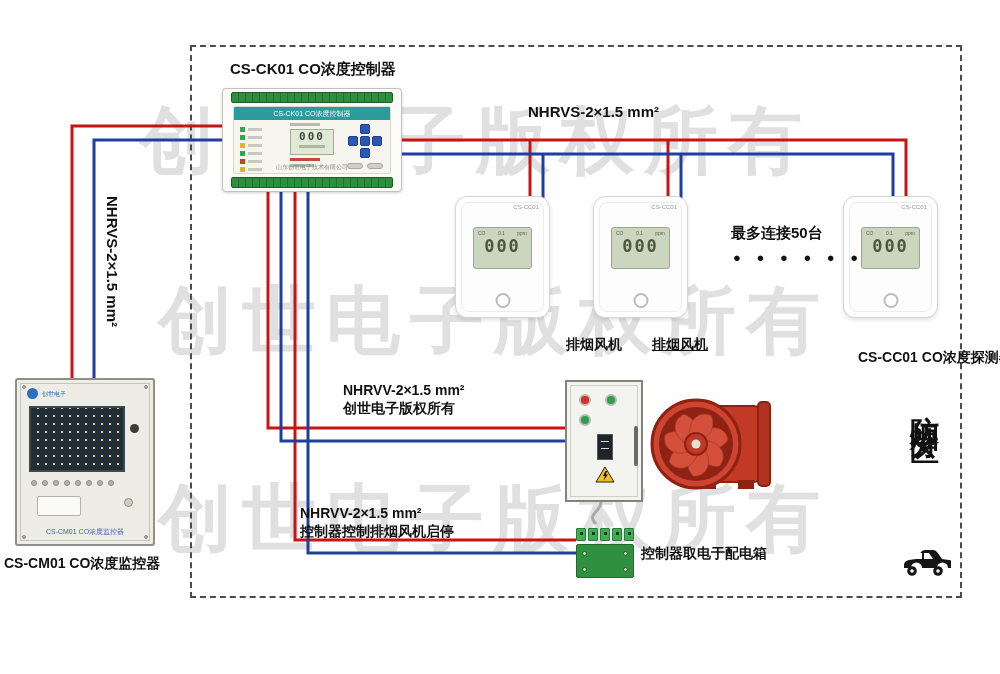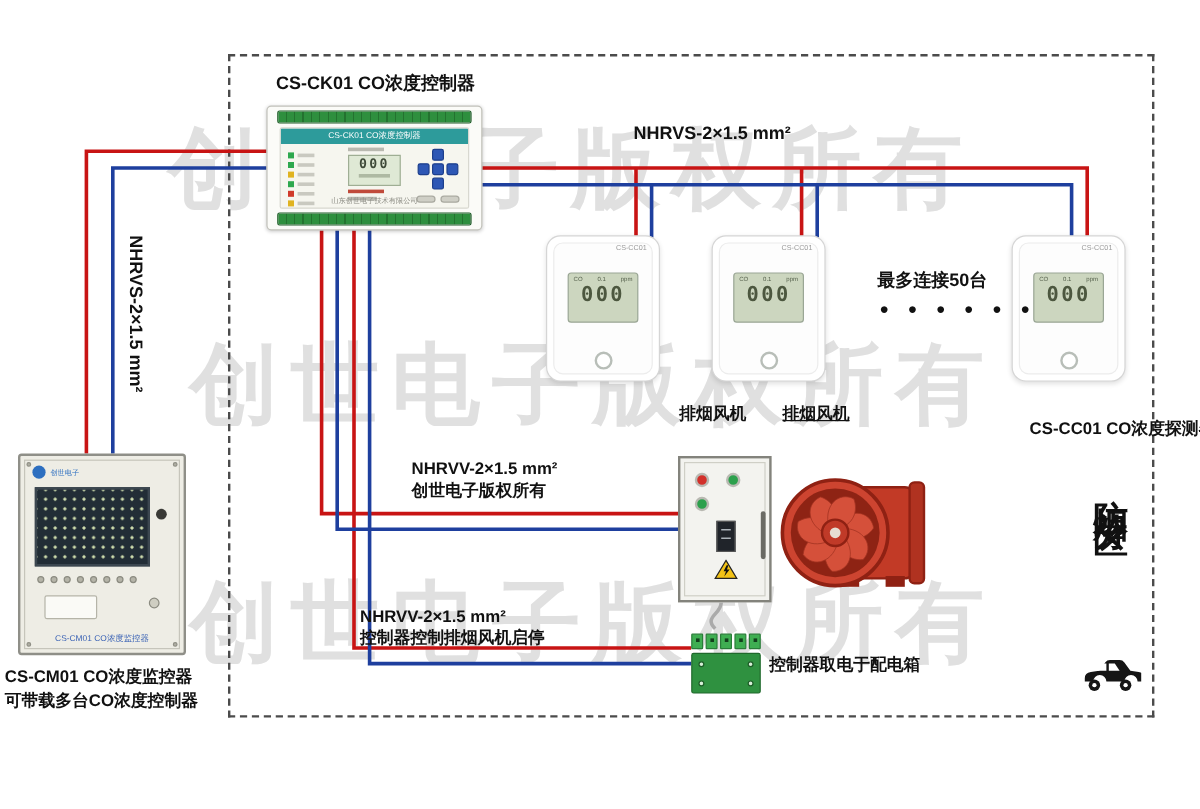--- a/index.html
+++ b/index.html
@@ -300,16 +300,15 @@
     <div>NHRVV-2×1.5 mm²</div>
     <div>创世电子版权所有</div>
   </div>
   <div class="lbl" style="left:300px;top:504px;font-size:14px;line-height:1.3;">
     <div>NHRVV-2×1.5 mm²</div>
     <div>控制器控制排烟风机启停</div>
   </div>
   <div class="lbl" style="left:641px;top:545px;font-size:14px;">控制器取电于配电箱</div>
   <div class="lbl" style="left:4px;top:554px;font-size:14px;line-height:1.4;">
     <div>CS-CM01 CO浓度监控器</div>
-    <div>可带载多台CO浓度控制器</div>
   </div>
 
 </div>
 
 </body></html>

